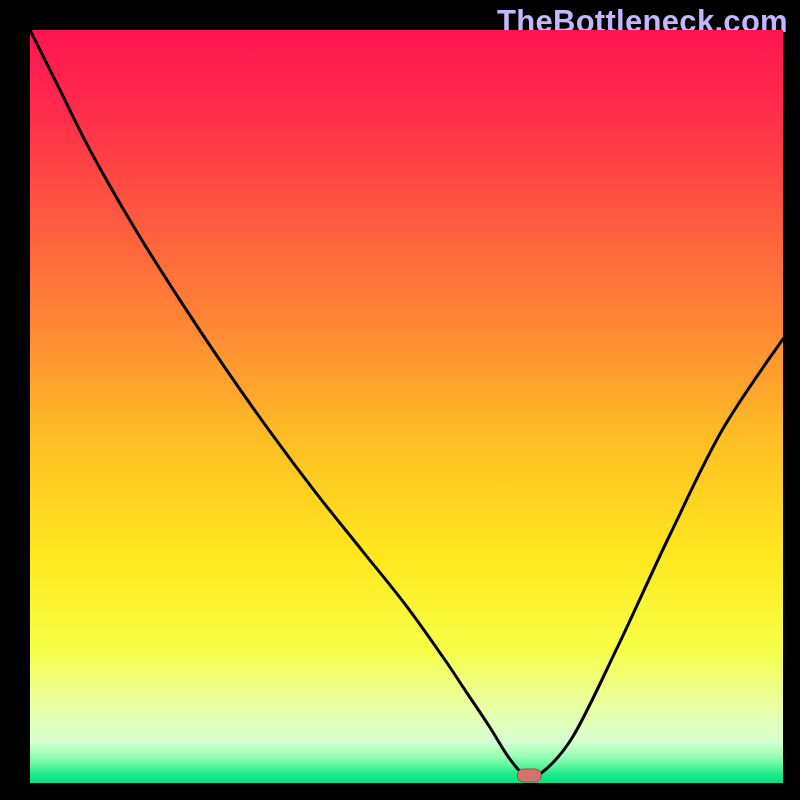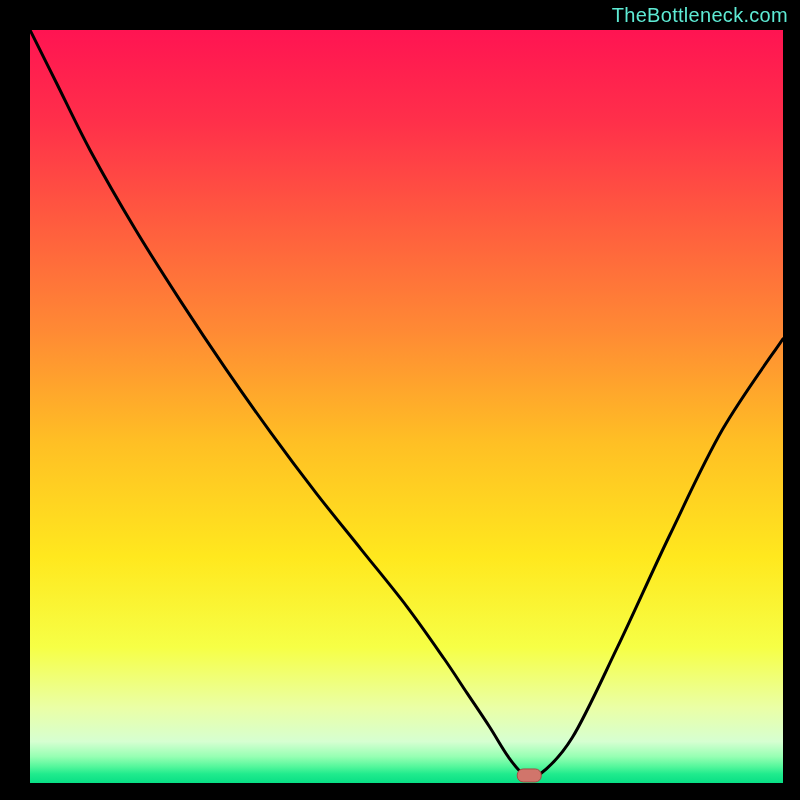--- a/index.html
+++ b/index.html
@@ -16,23 +16,23 @@
     top: 0;
     width: 800px;
     height: 800px;
     background: #000;
   }
   .watermark {
     position: absolute;
     top: 4px;
     right: 12px;
     font-family: Arial, Helvetica, sans-serif;
-    font-size: 20px;
-    font-weight: 400;
-    color: #5eead4;
+    font-size: 31px;
+    font-weight: 700;
+    color: #c4b5fd;
     letter-spacing: 0.3px;
   }
   .plot-wrap {
     position: absolute;
     left: 30px;
     top: 30px;
     width: 753px;
     height: 753px;
   }
   svg { display: block; }

